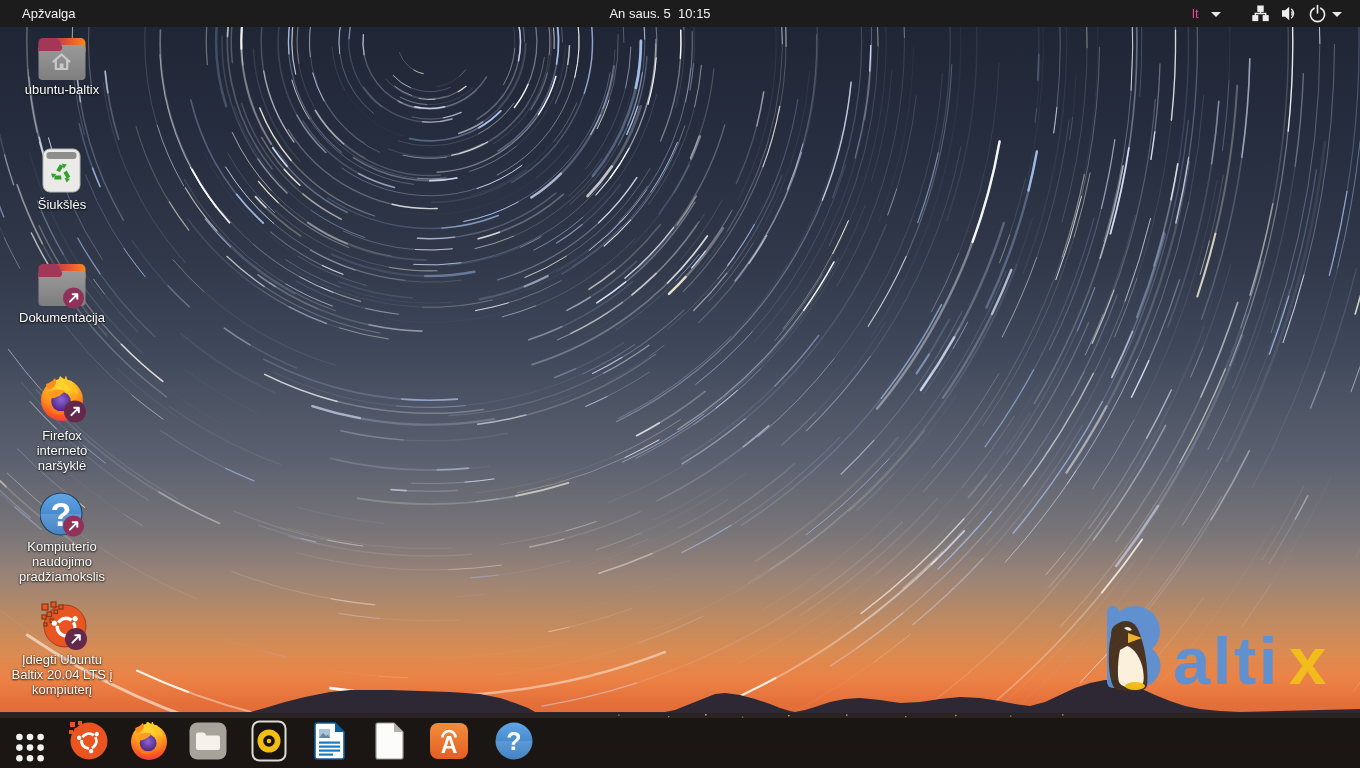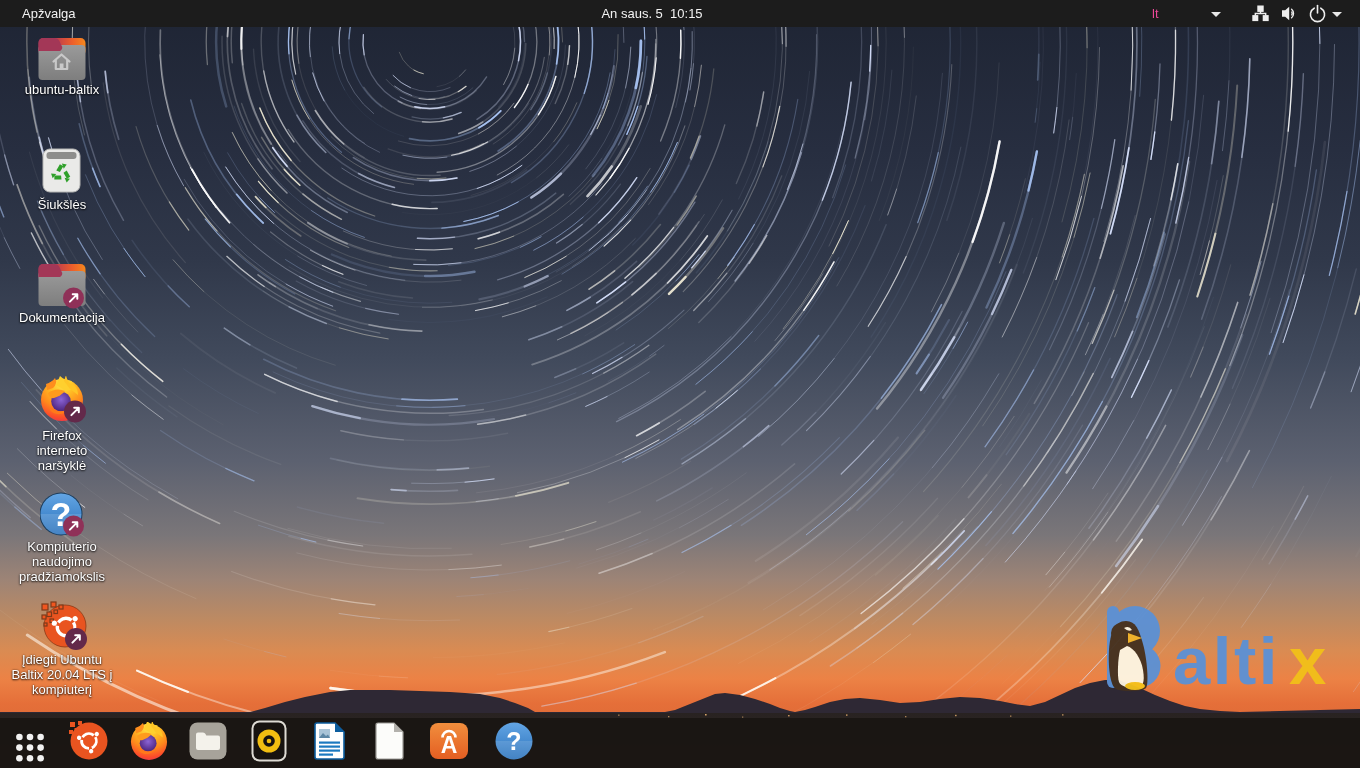--- a/index.html
+++ b/index.html
@@ -836,22 +836,22 @@
 <path d="M1126,621 C1114,621 1110,634 1109,650 C1108,666 1110,686 1116,689 C1122,692 1142,692 1146,688 C1149,684 1147,658 1143,644 C1139,630 1136,621 1126,621 Z" fill="#43301f"></path>
 <path d="M1127,646 C1134,648 1141,658 1143,670 C1145,682 1143,688 1136,688 C1129,688 1121,687 1119,682 C1117,676 1118,658 1120,650 Z" fill="#fdf6e3"></path>
 <circle cx="1121" cy="633" r="10" fill="#43301f"></circle>
 <path d="M1124,628 q5,-3 8,2 q-4,2 -8,-2z" fill="#fdf6e3"></path>
 <path d="M1128,633 L1142,638 L1128,643 Z" fill="#f0b429"></path>
 <ellipse cx="1135" cy="686" rx="10" ry="4" fill="#f5c21b"></ellipse>
 </g>
 </svg>
 <div id="topbar">
 <div class="tb" style="left:22px;">Apžvalga</div>
-<div class="tb" style="left:0;width:1304px;text-align:center;">An saus. 5&nbsp; 10:15</div>
-<div class="tb" style="left:1152px;color:#ec4899;">lt</div>
+<div class="tb" style="left:8px;width:1304px;text-align:center;">An saus. 5&nbsp; 10:15</div>
+<div class="tb" style="left:1192px;color:#ec4899;">lt</div>
 <svg class="tb" style="left:1209px;top:0;" width="14" height="27" viewBox="0 0 14 27">
         <path d="M2,12 L12,12 L7,17 Z" fill="#e8e8e8"></path>
       </svg>
 <svg class="tb" style="left:1251px;top:0;" width="19" height="27" viewBox="0 0 19 27">
         <g stroke="#eeeeee" stroke-width="1.4" fill="none">
           <rect x="7" y="6.2" width="5" height="5" fill="#eeeeee"></rect>
           <rect x="2" y="15.8" width="4.6" height="4.6" fill="#eeeeee"></rect>
           <rect x="12.4" y="15.8" width="4.6" height="4.6" fill="#eeeeee"></rect>
           <path d="M9.5,11 L9.5,13.5 M4.3,15.8 L4.3,13.5 L14.7,13.5 L14.7,15.8"></path>
         </g>

